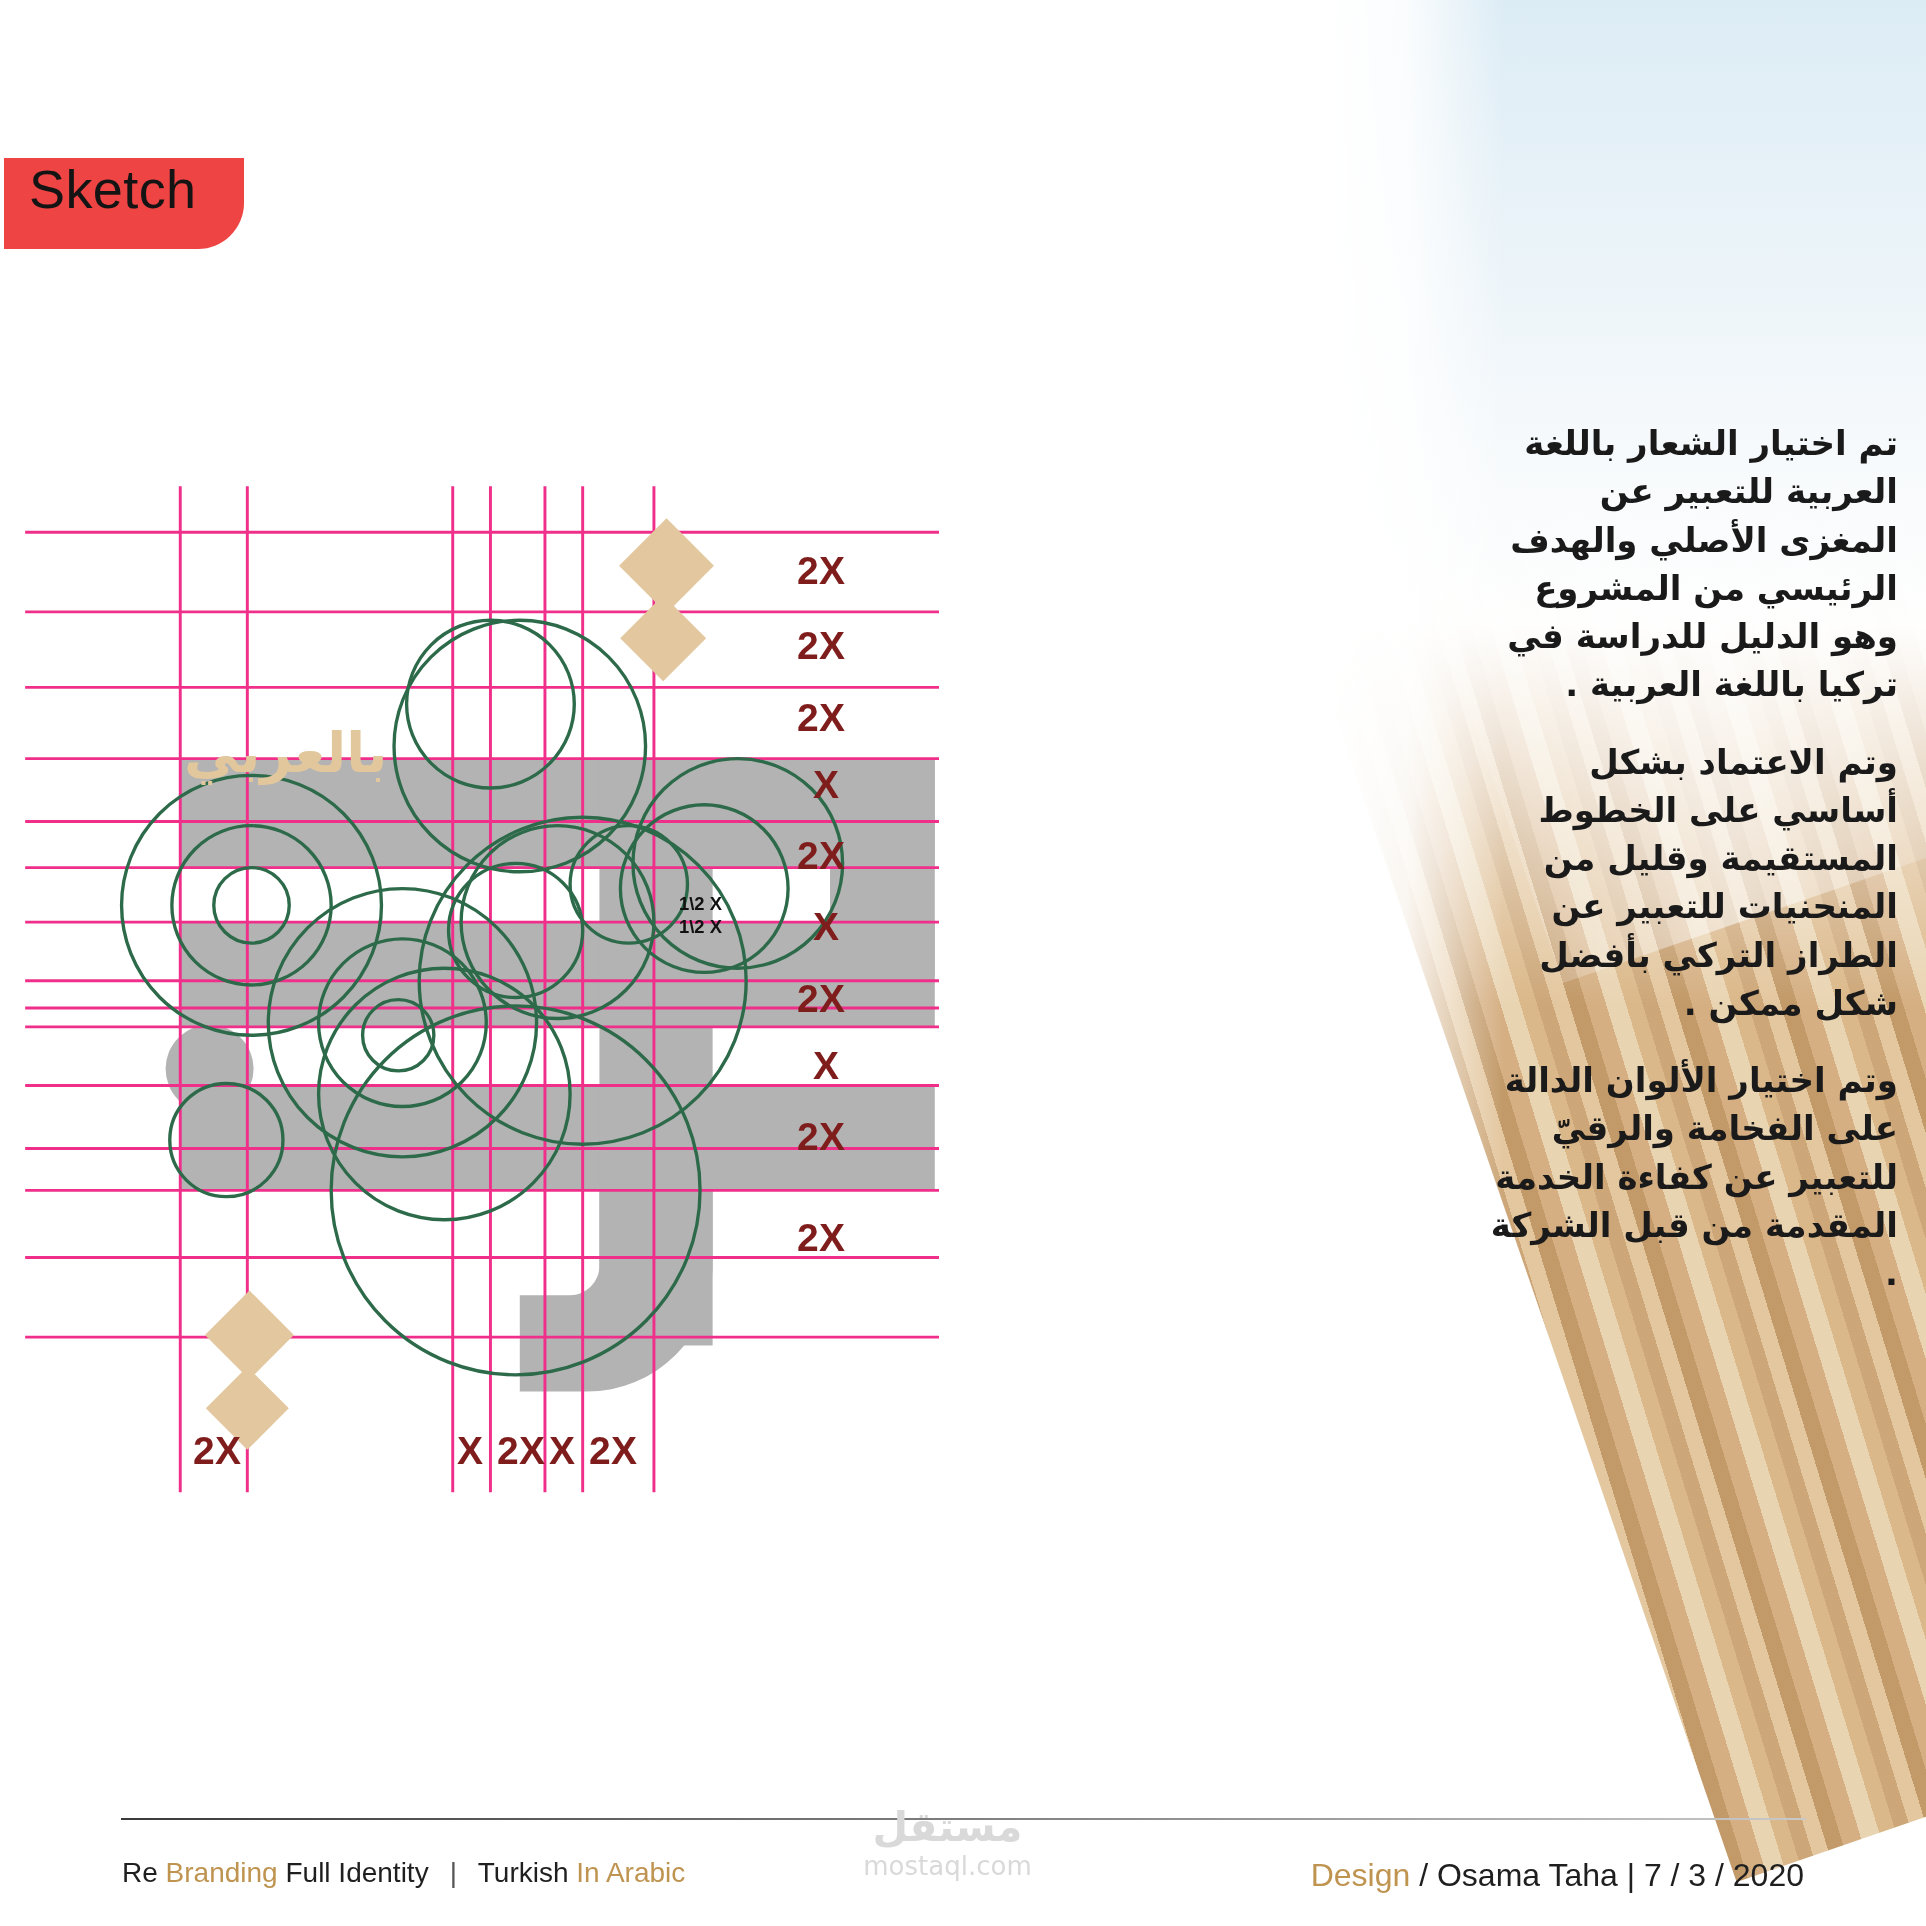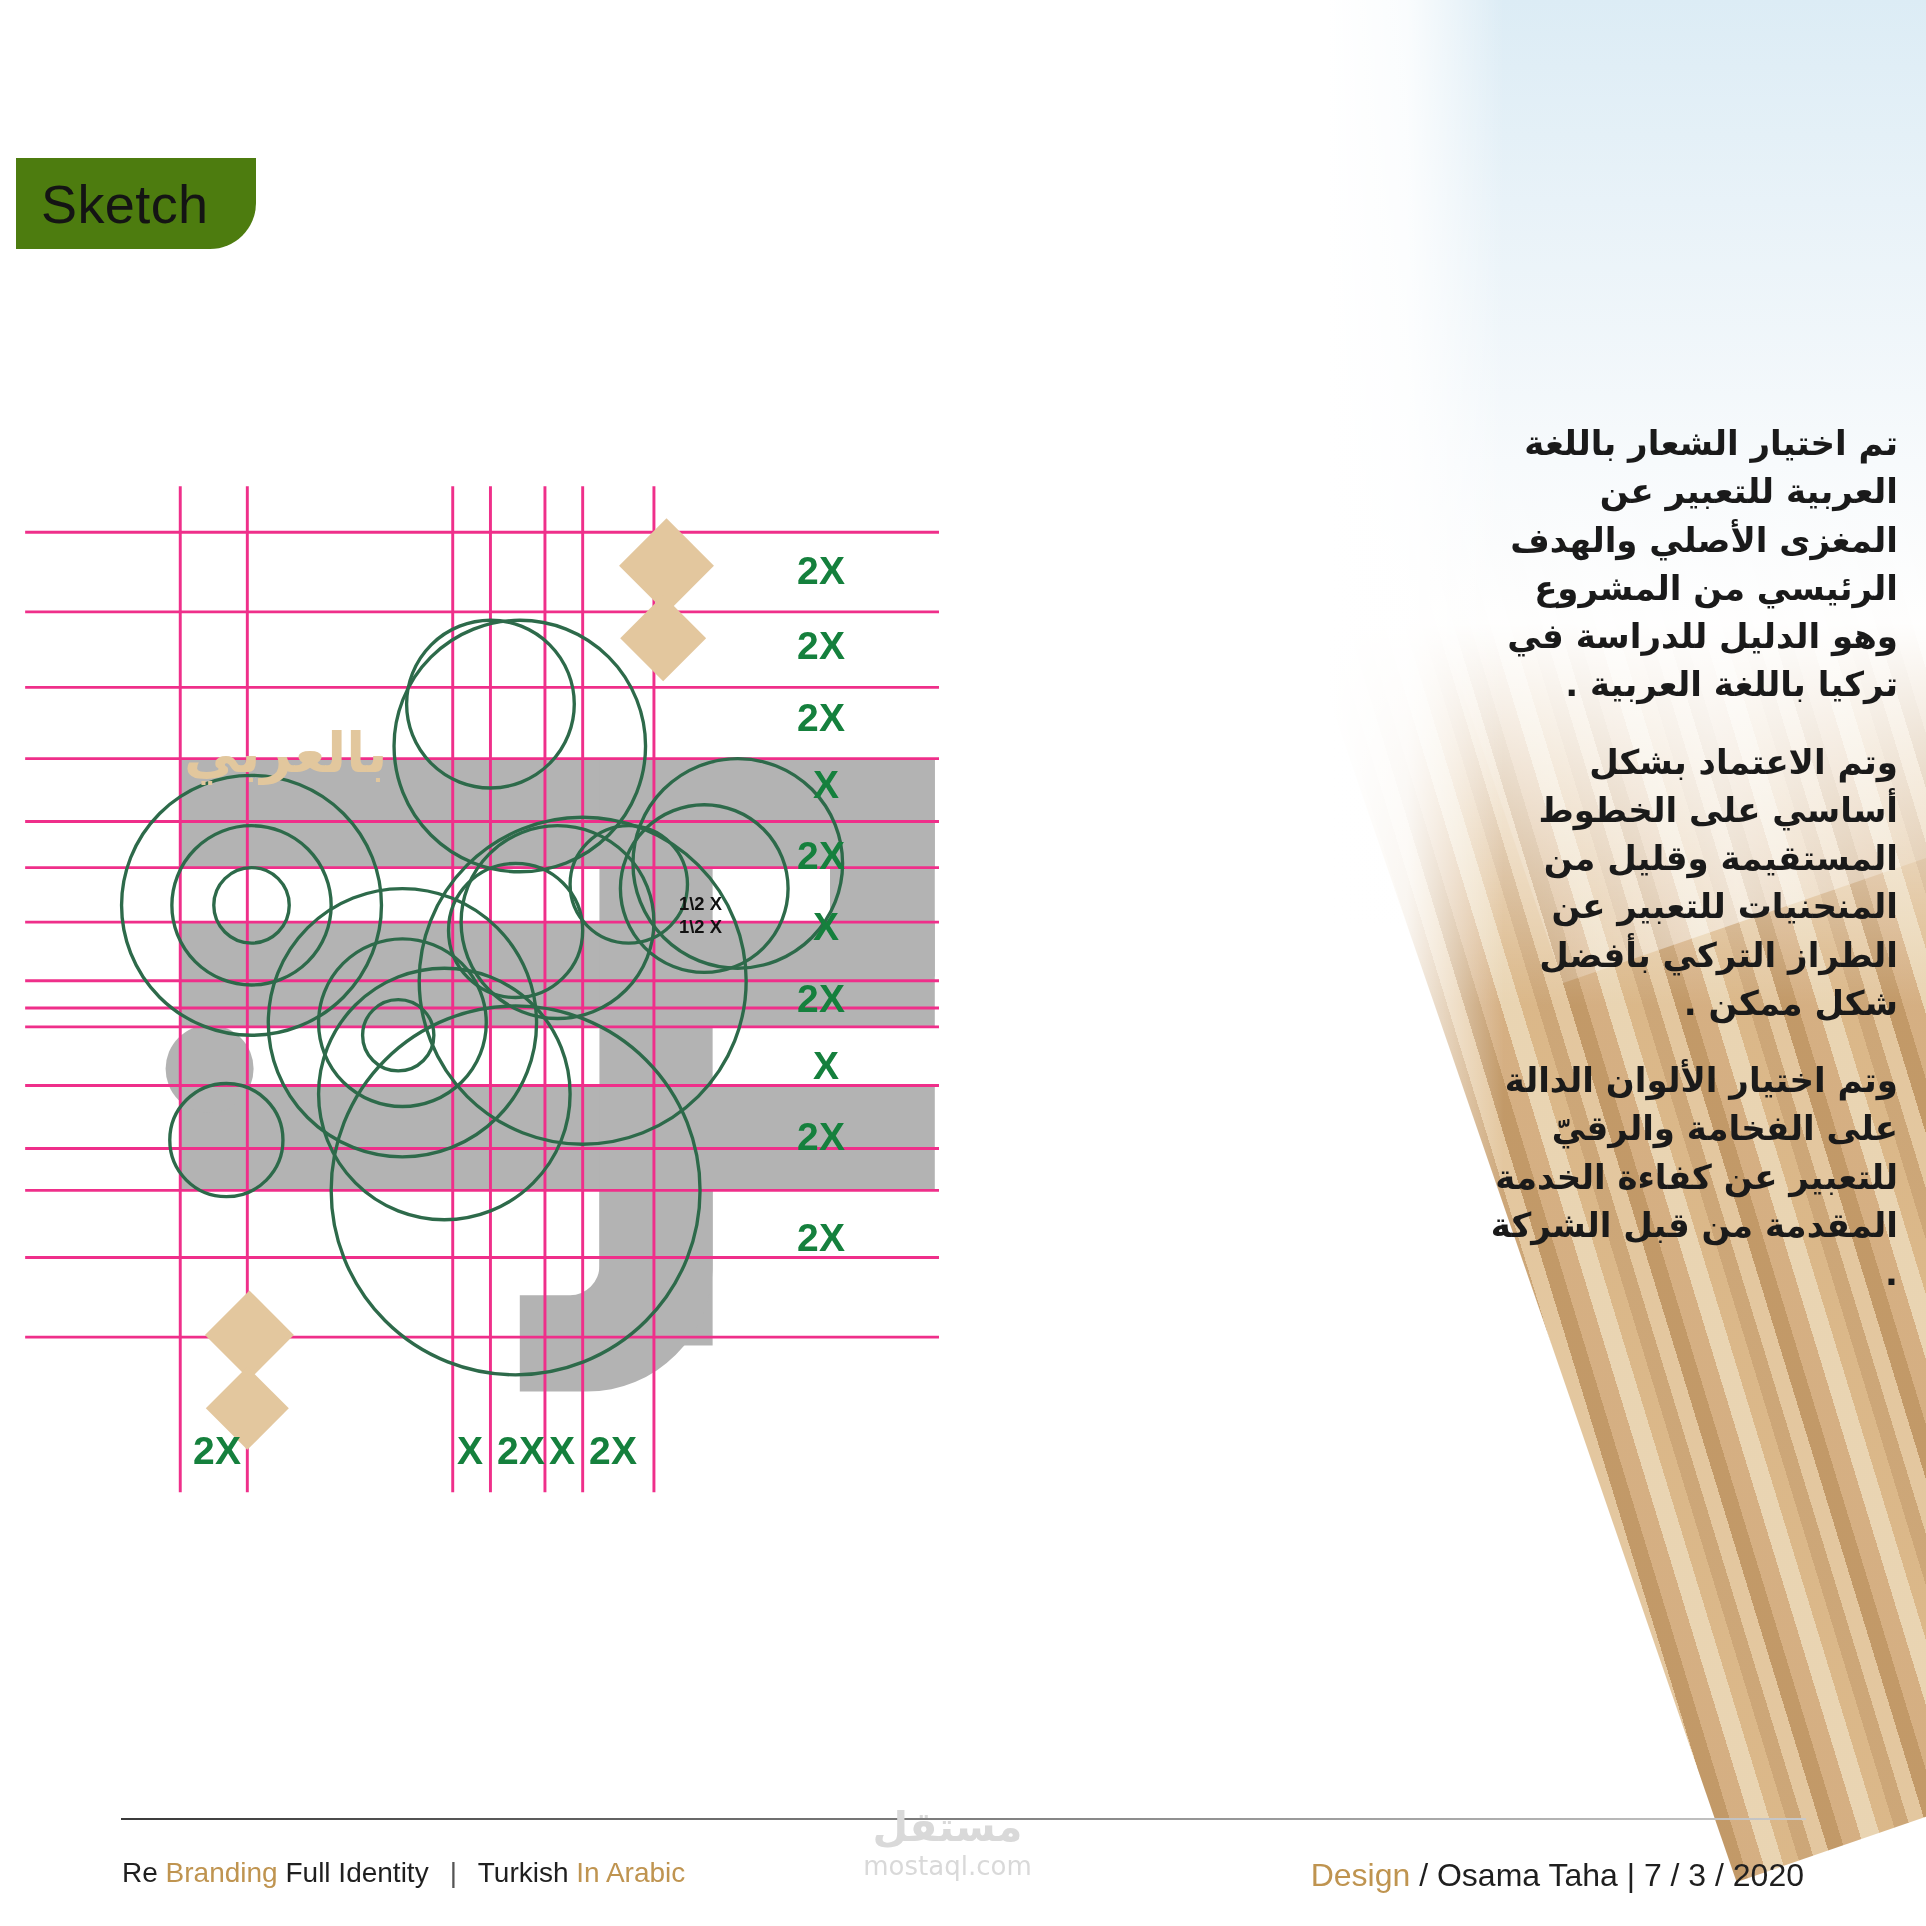--- a/index.html
+++ b/index.html
@@ -20,28 +20,27 @@
     position: absolute;
     left: 0; top: 0;
     width: 1328px;
     height: 1926px;
     background: #ffffff;
   }
 
   
   #sketch-tab {
     position: absolute;
-    left: 16px;
+    left: 4px;
     top: 158px;
     width: 240px;
     height: 91px;
-    background: #4d7c0f;
+    background: #ef4444;
     border-bottom-right-radius: 46px;
     display: flex;
-    align-items: center;
     padding-left: 25px;
     box-sizing: border-box;
   }
   #sketch-tab .label {
     font-size: 54px;
     color: #141414;
     font-family: "Liberation Sans", sans-serif;
     letter-spacing: 0.4px;
   }
 
@@ -203,21 +202,21 @@
     top: 486px;
     width: 1328px;
     height: 1283px;
   }
   #sketch-area svg { display: block; }
 
   .measure-label {
     position: absolute;
     font-size: 39px;
     font-weight: bold;
-    color: #15803d;
+    color: #7f1d1d;
     font-family: "Liberation Sans", sans-serif;
     letter-spacing: 0.4px;
   }
   .measure-small {
     position: absolute;
     font-size: 18.4px;
     font-weight: bold;
     color: #111;
     font-family: "Liberation Sans", sans-serif;
   }

